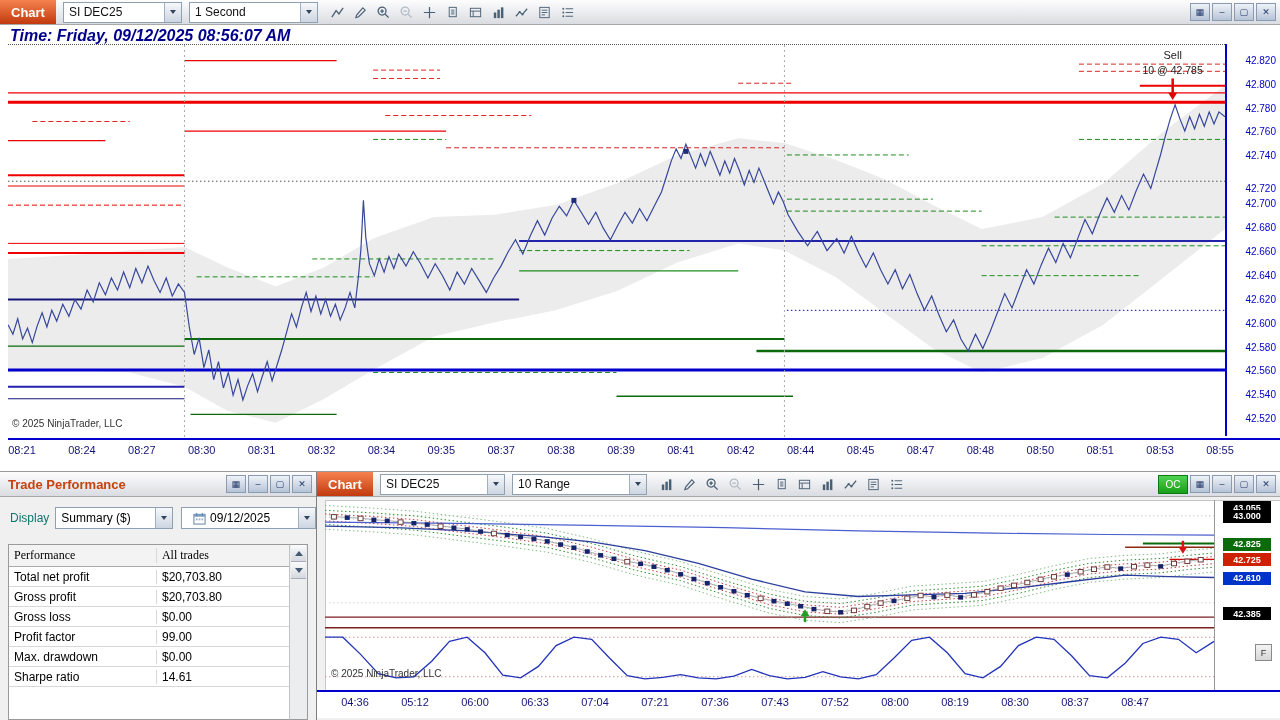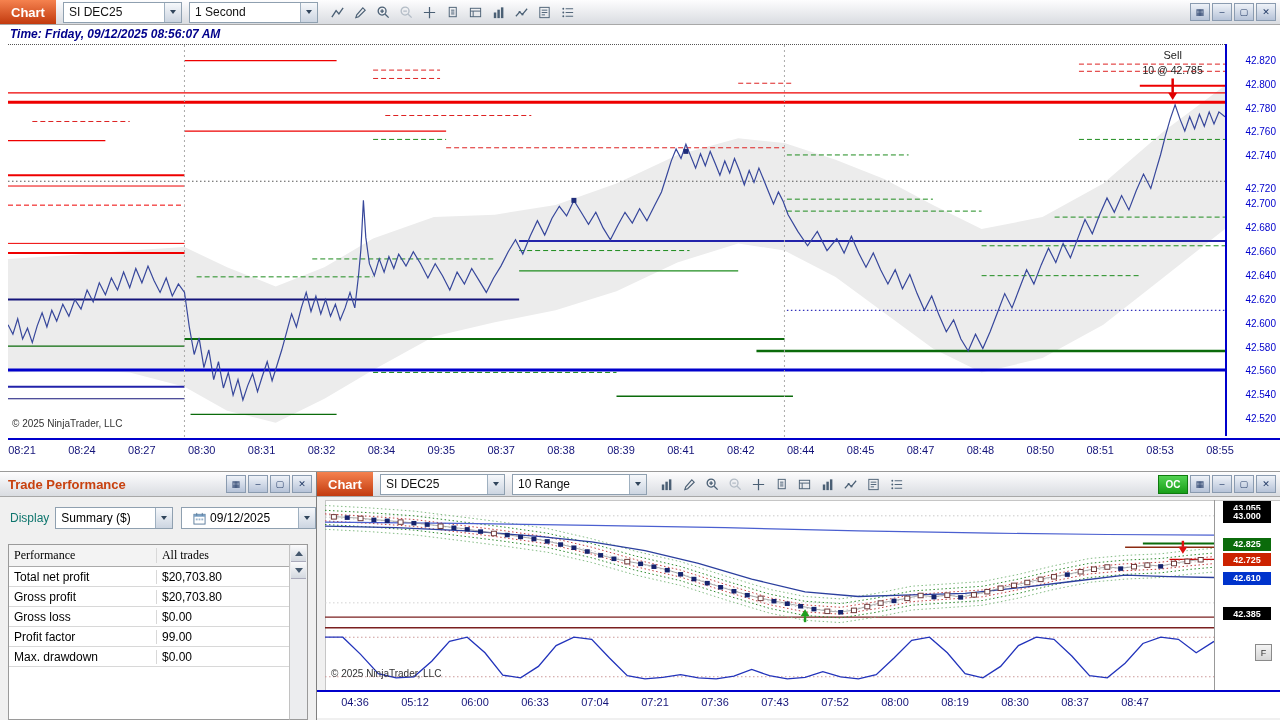--- a/index.html
+++ b/index.html
@@ -18,24 +18,24 @@
   .caret{width:0;height:0;border-left:3.5px solid transparent;border-right:3.5px solid transparent;
     border-top:4.5px solid #30455c;}
   .toolbar{display:flex;align-items:center;margin-left:8px;}
   .tbicon{width:23px;height:20px;display:flex;align-items:center;justify-content:center;color:#4a5f74;}
   .tbicon svg{width:15px;height:15px;}
   .tbicon.dim{color:#b3bcc6;}
   .winbtns{margin-left:auto;display:flex;align-items:center;padding-right:4px;}
   .winbtn{width:18px;height:16px;margin-left:2px;background:linear-gradient(#eef2f8,#b6c3d8);
     border:1px solid #8a9bb0;color:#223a66;font-size:9px;display:flex;align-items:center;justify-content:center;}
   .oc-btn{width:28px;height:17px;margin-left:10px;background:linear-gradient(#52d252,#189e18);
-    border:1px solid #0f7a0f;color:#fff;font-weight:bold;font-size:10px;display:flex;align-items:center;justify-content:center;}
+    border:1px solid #0f7a0f;color:#fff;font-weight:normal;font-size:10px;display:flex;align-items:center;justify-content:center;}
   
   #win-top{left:0;top:0;width:1280px;height:471px;border-bottom:1px solid #9a9a9a;}
-  .timebar{position:absolute;left:10px;top:27px;font-size:12px;font-weight:bold;font-style:italic;color:#00008b;}
+  .timebar{position:absolute;left:10px;top:27px;font-size:16px;font-weight:bold;font-style:italic;color:#00008b;}
   #top-plot{position:absolute;left:8px;top:44px;width:1217px;height:392px;border-top:1px dotted #555;}
   #top-yaxis{position:absolute;left:1225px;top:44px;width:55px;height:392px;border-left:2px solid #0000cc;}
   .ylab{position:absolute;right:6px;font-size:10px;color:#0000cc;}
   #top-xaxis{position:absolute;left:8px;top:438px;width:1272px;height:24px;border-top:2px solid #0000cc;background:#fff;}
   .xlab{position:absolute;top:4px;transform:translateX(-50%);font-size:11px;color:#14147a;}
   .copyright{position:absolute;font-size:10px;color:#333;}
   #top-copy{left:12px;top:418px;}
   
   #win-tp{left:0;top:472px;width:316px;height:248px;background:#f0f0f0;border-right:1px solid #7f7f7f;}
   .tp-title{color:#c8410f;font-weight:bold;font-size:13px;padding-left:8px;}
@@ -322,20 +322,24 @@
           <div class="tpcell">Gross loss</div>
           <div class="tpcell val">$0.00</div>
         </div>
         <div class="tprow">
           <div class="tpcell">Profit factor</div>
           <div class="tpcell val">99.00</div>
         </div>
         <div class="tprow">
           <div class="tpcell">Max. drawdown</div>
           <div class="tpcell val">$0.00</div>
+        </div>
+        <div class="tprow">
+          <div class="tpcell">Sharpe ratio</div>
+          <div class="tpcell val">14.61</div>
         </div>
       </div>
     <div id="tp-scroll">
       <span class="sbtn">
           <span class="tri-up"></span>
         </span>
       <span class="sbtn">
           <span class="tri-dn"></span>
         </span>
     </div>

